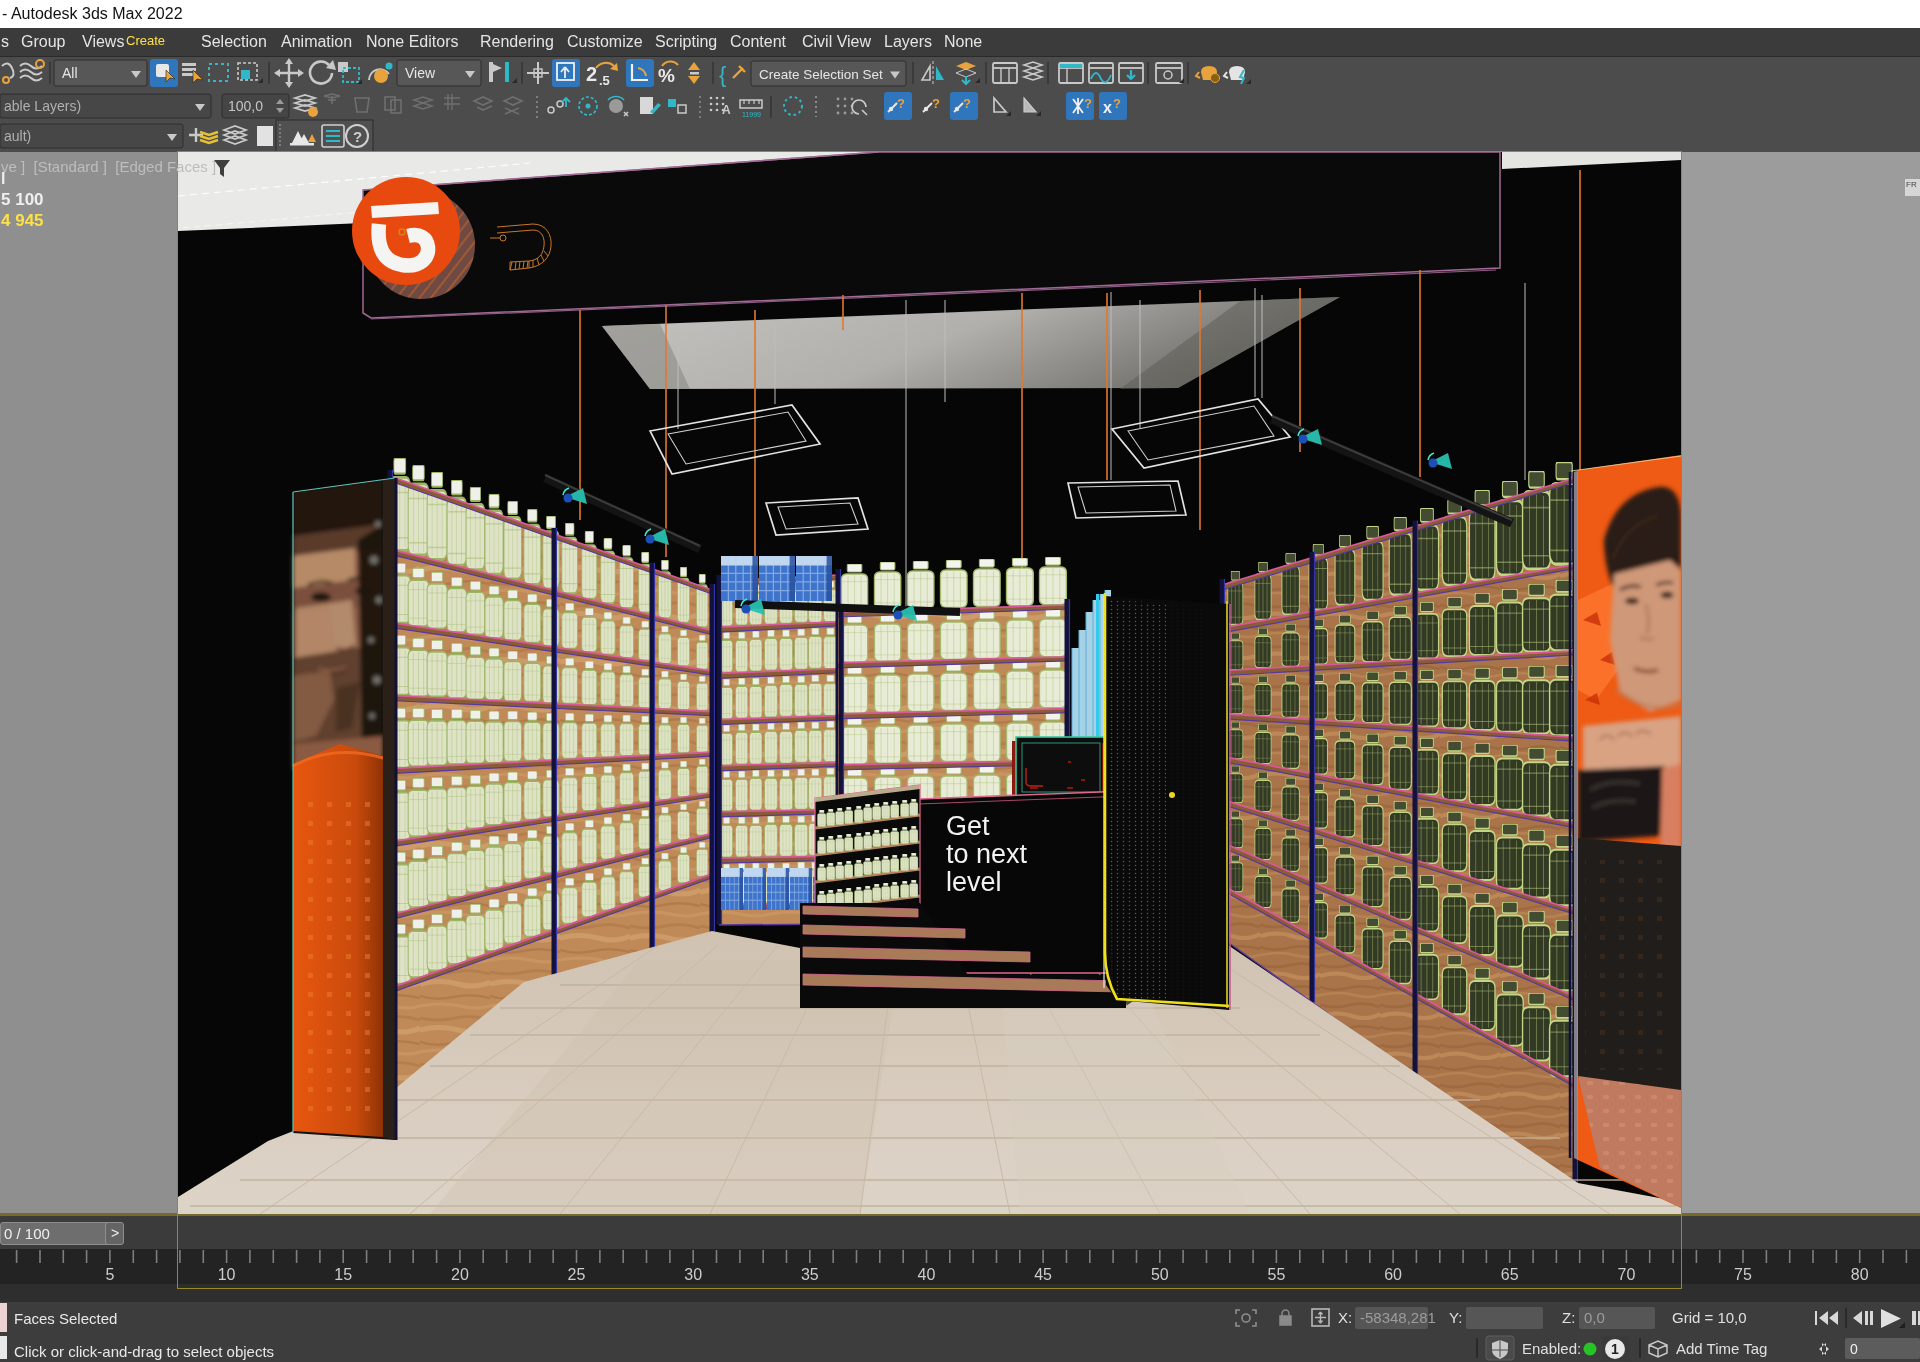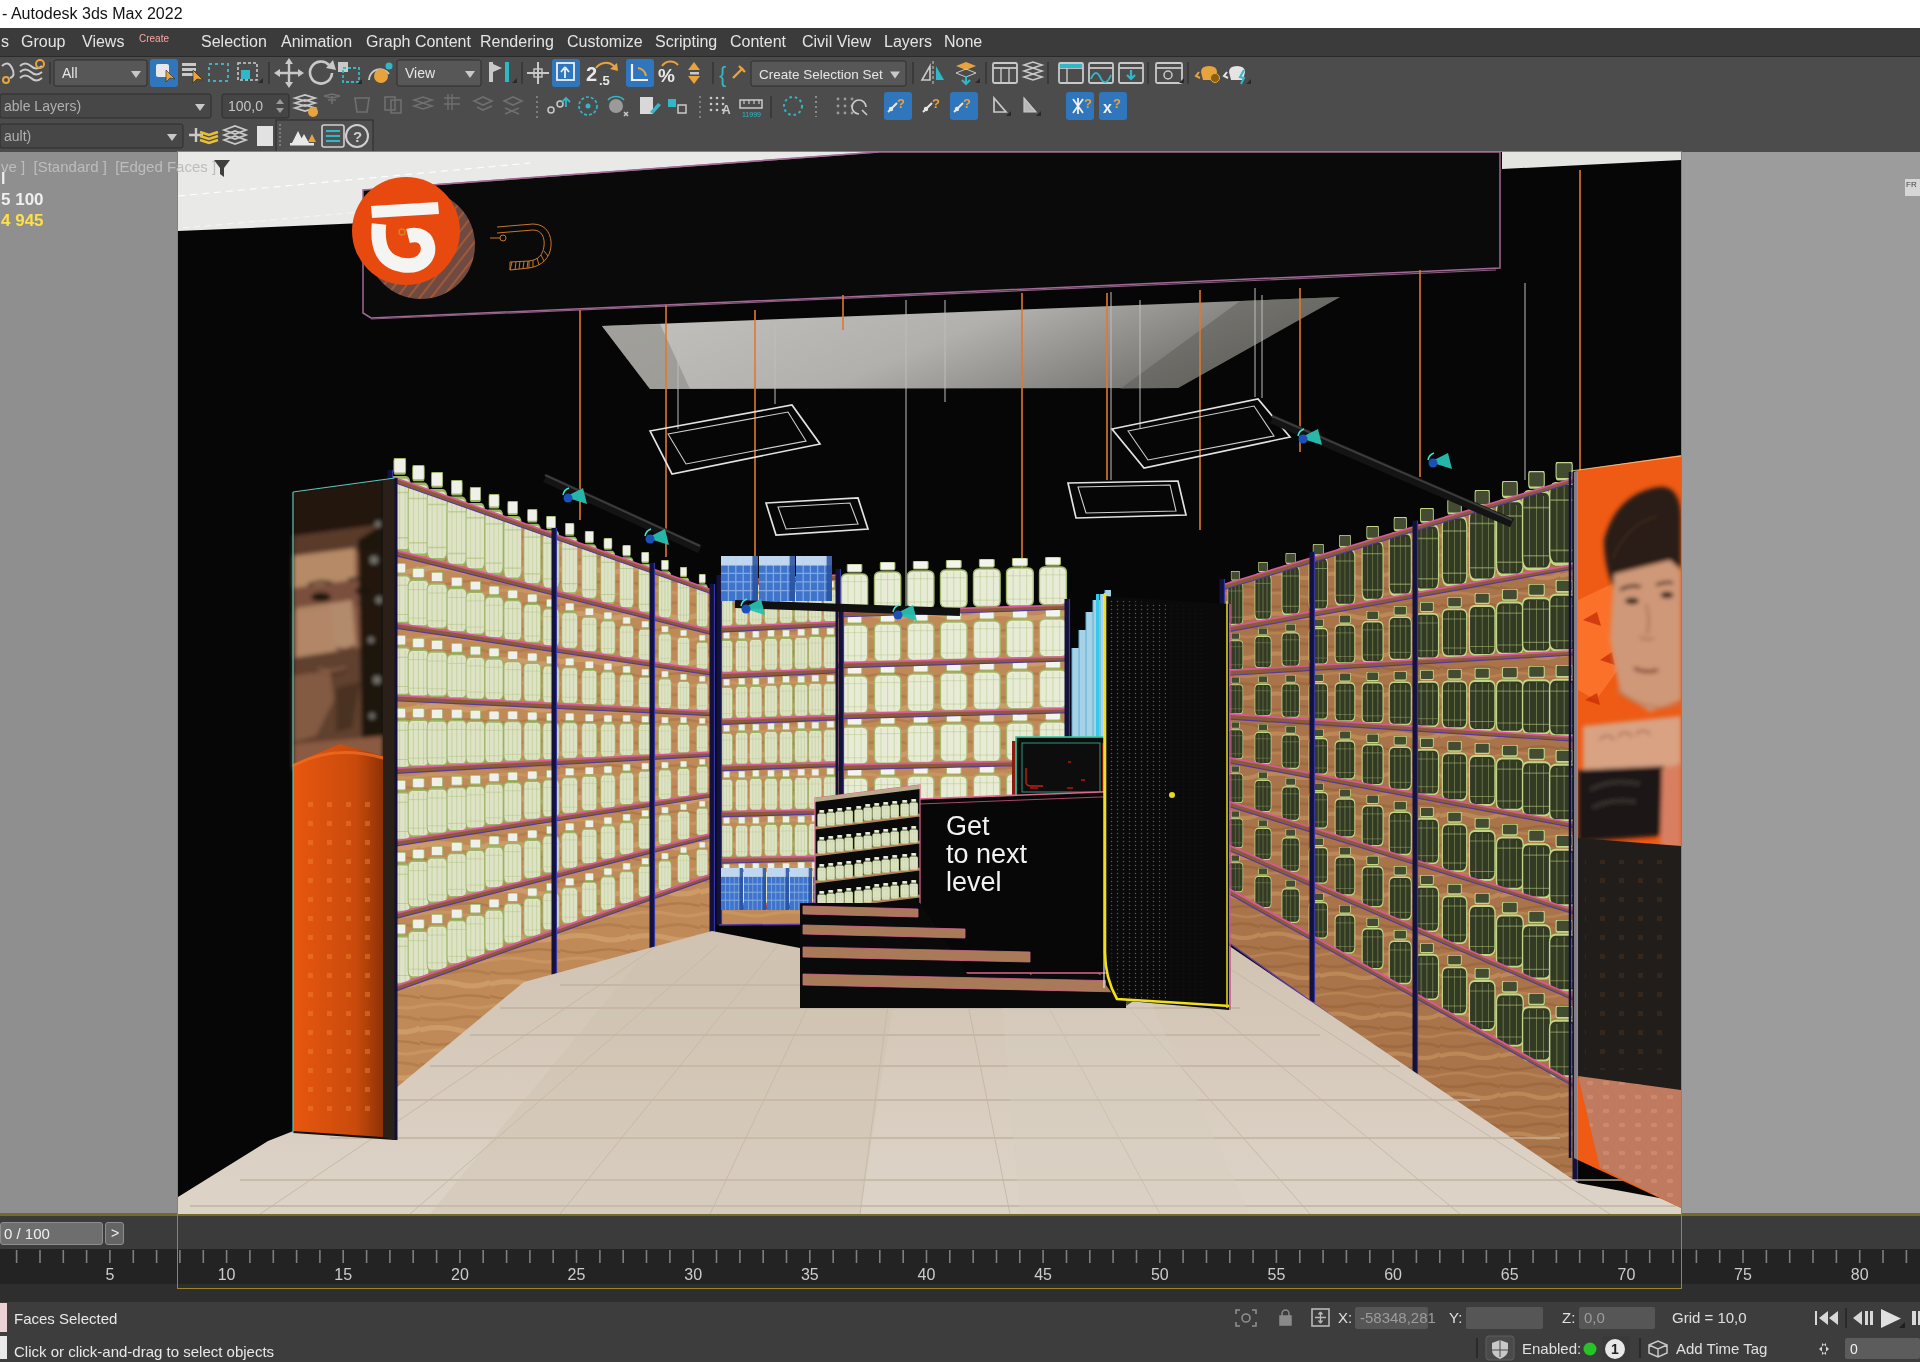--- a/index.html
+++ b/index.html
@@ -4,24 +4,24 @@
 html,body{width:1920px;height:1362px;background:#4c4c4c;font-family:"Liberation Sans",sans-serif;overflow:hidden;position:relative}
 .abs{position:absolute}
 .txt{position:absolute;white-space:pre}
 </style></head><body>
 <div class="abs" style="left:0;top:0;width:1920px;height:28px;background:#ffffff"></div>
 <div class="txt" style="left:2px;top:5px;font-size:16px;color:#111">- Autodesk 3ds Max 2022</div>
 <div class="abs" style="left:0;top:28px;width:1920px;height:29px;background:#3b3b3b;border-bottom:1px solid #2a2a2a"></div>
 <div class="txt" style="left:1px;top:33px;font-size:16px;color:#e4e4e4">s</div>
 <div class="txt" style="left:21px;top:33px;font-size:16px;color:#e4e4e4">Group</div>
 <div class="txt" style="left:82px;top:33px;font-size:16px;color:#e4e4e4">Views</div>
-<div class="txt" style="left:139px;top:33px;font-size:10px;color:#fca5a5">Create</div>
+<div class="txt" style="left:126px;top:33px;font-size:13px;color:#fde047">Create</div>
 <div class="txt" style="left:201px;top:33px;font-size:16px;color:#e4e4e4">Selection</div>
 <div class="txt" style="left:281px;top:33px;font-size:16px;color:#e4e4e4">Animation</div>
-<div class="txt" style="left:366px;top:33px;font-size:16px;color:#e4e4e4">Graph Content</div>
+<div class="txt" style="left:366px;top:33px;font-size:16px;color:#e4e4e4">None Editors</div>
 <div class="txt" style="left:480px;top:33px;font-size:16px;color:#e4e4e4">Rendering</div>
 <div class="txt" style="left:567px;top:33px;font-size:16px;color:#e4e4e4">Customize</div>
 <div class="txt" style="left:655px;top:33px;font-size:16px;color:#e4e4e4">Scripting</div>
 <div class="txt" style="left:730px;top:33px;font-size:16px;color:#e4e4e4">Content</div>
 <div class="txt" style="left:802px;top:33px;font-size:16px;color:#e4e4e4">Civil View</div>
 <div class="txt" style="left:884px;top:33px;font-size:16px;color:#e4e4e4">Layers</div>
 <div class="txt" style="left:944px;top:33px;font-size:16px;color:#e4e4e4">None</div>
 <div class="abs" style="left:0;top:57px;width:1920px;height:95px;background:#4c4c4c"></div>
 <svg class="abs" style="left:0;top:0" width="1920" height="152" viewBox="0 0 1920 152">
     <path d="M2,66 q6,-6 10,2 q4,8 -2,10" stroke="#c9c9c9" fill="none" stroke-width="2"></path>
@@ -1036,21 +1036,21 @@
         <polygon points="1578,1076 1681,1090 1681,1208 1600,1168" fill="#bf7a5f"></polygon>
         <polygon points="1578,1076 1681,1090 1681,1208 1600,1168" fill="url(#wdots)" opacity="0.6"></polygon>
         <polygon points="1574,472 1578,470 1578,1160 1574,1158" fill="#cfc7bb" opacity="0.6"></polygon>
         <line x1="1571" y1="471" x2="1681" y2="456" stroke="#e8d8a0" stroke-width="1.2" opacity="0.8"></line>
         <line x1="1570" y1="472" x2="1570" y2="1158" stroke="#10103a" stroke-width="2.5"></line>
       </g>
     </svg>
   </div>
 <div class="abs" style="left:0;top:1213px;width:1920px;height:3px;background:#756a28"></div>
 <div class="abs" style="left:0;top:1216px;width:1920px;height:33px;background:#3b3b3b"></div>
-<div class="abs" style="left:0;top:1222px;width:103px;height:23px;background:#6e6e6e;border:1px solid #8e8e8e;border-radius:3px;font-size:15px;color:#f0f0f0;padding:2px 0 0 3px">0 / 100</div>
+<div class="abs" style="left:0;top:1222px;width:123px;height:23px;background:#6e6e6e;border:1px solid #8e8e8e;border-radius:3px;font-size:15px;color:#f0f0f0;padding:2px 0 0 3px">0 / 100</div>
 <div class="abs" style="left:105px;top:1222px;width:19px;height:23px;background:#646464;border:1px solid #8e8e8e;border-radius:3px;font-size:14px;color:#f0f0f0;padding:2px 0 0 5px">&gt;</div>
 <svg class="abs" style="left:0;top:1249px" width="1920" height="35">
     <rect x="0" y="0" width="1920" height="35" fill="#232323"></rect>
     <line x1="16.6" y1="1" x2="16.6" y2="14" stroke="#7e7e7e" stroke-width="1.6"></line>
     <line x1="40.0" y1="1" x2="40.0" y2="14" stroke="#7e7e7e" stroke-width="1.6"></line>
     <line x1="63.3" y1="1" x2="63.3" y2="14" stroke="#7e7e7e" stroke-width="1.6"></line>
     <line x1="86.6" y1="1" x2="86.6" y2="14" stroke="#7e7e7e" stroke-width="1.6"></line>
     <line x1="109.9" y1="1" x2="109.9" y2="14" stroke="#7e7e7e" stroke-width="1.6"></line>
     <text x="109.9" y="31" font-size="16" fill="#cccccc" text-anchor="middle">5</text>
     <line x1="133.3" y1="1" x2="133.3" y2="14" stroke="#7e7e7e" stroke-width="1.6"></line>

